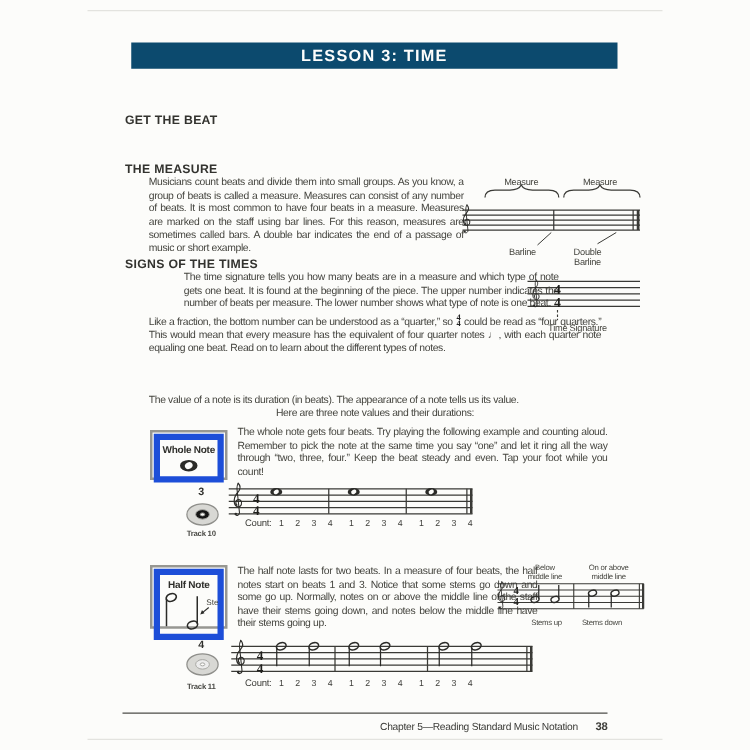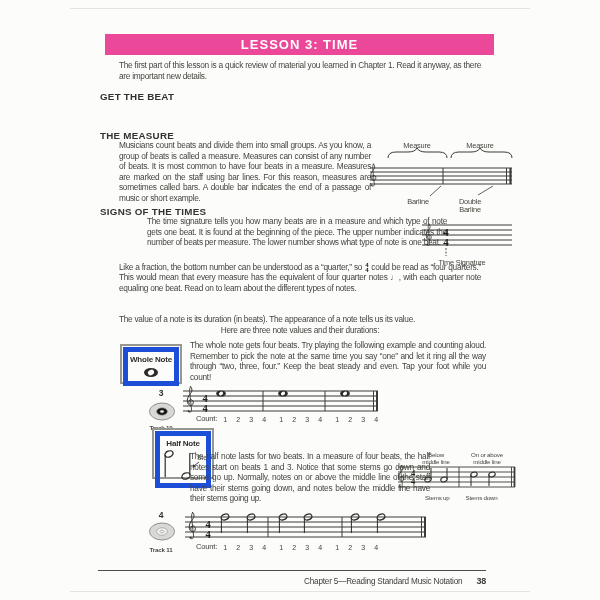--- a/index.html
+++ b/index.html
@@ -1,44 +1,44 @@
 <!DOCTYPE html>
 <html><head>
 <meta charset="utf-8">
 <style>
   html,body{margin:0;padding:0;}
   body{width:600px;height:600px;background:#ffffff;font-family:"Liberation Sans",sans-serif;position:relative;overflow:hidden;}
   .page{position:absolute;left:0;top:0;width:600px;height:600px;background:#fcfcfa;color:#44443f;}
   .page-edge{position:absolute;left:70px;right:70px;height:1px;background:#e3e3df;}
   .edge-top{top:8px;} .edge-bottom{top:591px;}
 
-  .banner{position:absolute;left:105px;top:34px;width:389px;height:21px;background:#ec4899;
+  .banner{position:absolute;left:105px;top:34px;width:389px;height:21px;background:#0c4a6e;
           display:flex;align-items:center;justify-content:center;}
   .banner span{color:#fdfdfc;font-weight:bold;font-size:13px;letter-spacing:1px;}
 
   .heading{position:absolute;left:100px;font-weight:bold;font-size:9.8px;color:#33332f;letter-spacing:.25px;}
   .body-text{position:absolute;font-size:8.3px;line-height:10.6px;letter-spacing:-.28px;text-align:justify;color:#45453f;}
 
   .h-beat{top:91px;} .p-intro{left:119px;top:60px;width:362px;}
   .p-beat{left:119px;top:101px;width:362px;}
   .h-measure{top:130px;} .p-measure{left:119px;top:140px;width:252px;}
   .h-signs{top:206px;}
   .signs-flow{position:absolute;left:119px;top:216px;width:362px;}
   .signs-flow .p1{width:300px;font-size:8.3px;line-height:10.6px;letter-spacing:-.28px;text-align:justify;margin-left:28px;}
-  .signs-flow .p2{margin-top:14px;font-size:8.3px;line-height:10.6px;letter-spacing:-.28px;text-align:justify;}
+  .signs-flow .p2{margin-top:4px;font-size:8.3px;line-height:10.6px;letter-spacing:-.28px;text-align:justify;}
   .frac{display:inline-block;vertical-align:middle;margin:0 3px;line-height:4.6px;text-align:center;
         font-family:"Liberation Serif",serif;font-weight:bold;font-size:6.8px;color:#222;}
   .frac span{display:block;}
   .h-long{top:304px;}
   .p-long1{left:119px;top:314px;width:362px;}
   .p-long2{left:119px;top:325px;width:362px;text-align:center;}
 
   .note-box{position:absolute;left:120px;width:58px;border:2px solid #979792;background:#fcfcfa;}
   .note-box .inner{margin:1px;border:5px solid #1d4ed8;display:flex;flex-direction:column;align-items:center;padding:3px 2px 2px;}
-  .box-whole{top:344px;height:36px;} .box-half{top:428px;height:47px;margin-left:32px;}
+  .box-whole{top:344px;height:36px;} .box-half{top:452px;height:47px;}
   .note-box .title{font-weight:bold;font-size:8px;color:#2f2f2b;letter-spacing:-.2px;}
 
   .p-whole{left:190px;top:340px;width:296px;}
   .p-half{left:190px;top:451px;width:240px;}
 
   .ex-num{position:absolute;width:14px;text-align:center;font-weight:bold;font-size:8.5px;color:#2f2f2b;}
   .num1{left:154px;top:388px;} .num2{left:154px;top:510px;}
   .cd{position:absolute;left:148px;} .cd1{top:402px;} .cd2{top:522px;}
   .track{position:absolute;left:139px;width:44px;text-align:center;font-size:6.2px;font-weight:bold;color:#4a4a45;letter-spacing:-.2px;}
   .track1{top:424px;} .track2{top:546px;}
@@ -80,21 +80,20 @@
 </svg>
 
 <div class="page">
   <div class="page-edge edge-top"></div>
   <div class="page-edge edge-bottom"></div>
 
   <div class="banner">
     <span>LESSON 3: TIME</span>
   </div>
 
-  <div class="body-text p-intro">The first part of this lesson is a quick review of material you learned in Chapter 1. Read it anyway, as there are important new details.</div>
 
   <div class="heading h-beat">GET THE BEAT</div>
 
   <div class="heading h-measure">THE MEASURE</div>
   <div class="body-text p-measure">Musicians count beats and divide them into small groups. As you know, a group of beats is called a measure. Measures can consist of any number of beats. It is most common to have four beats in a measure. Measures are marked on the staff using bar lines. For this reason, measures are sometimes called bars. A double bar indicates the end of a passage of music or short example.</div>
 
   <svg class="staff-svg diag-measure" width="150" height="78" viewBox="0 0 150 78">
     <text class="svg-label" x="51" y="8" text-anchor="middle">Measure</text>
     <text class="svg-label" x="114" y="8" text-anchor="middle">Measure</text>
     <path d="M22 18 Q22 12 30 12 L42 12 Q49 12 51 8 Q53 12 60 12 L73 12 Q81 12 81 18" fill="none" stroke="#3a3a36" stroke-width="1"></path>

